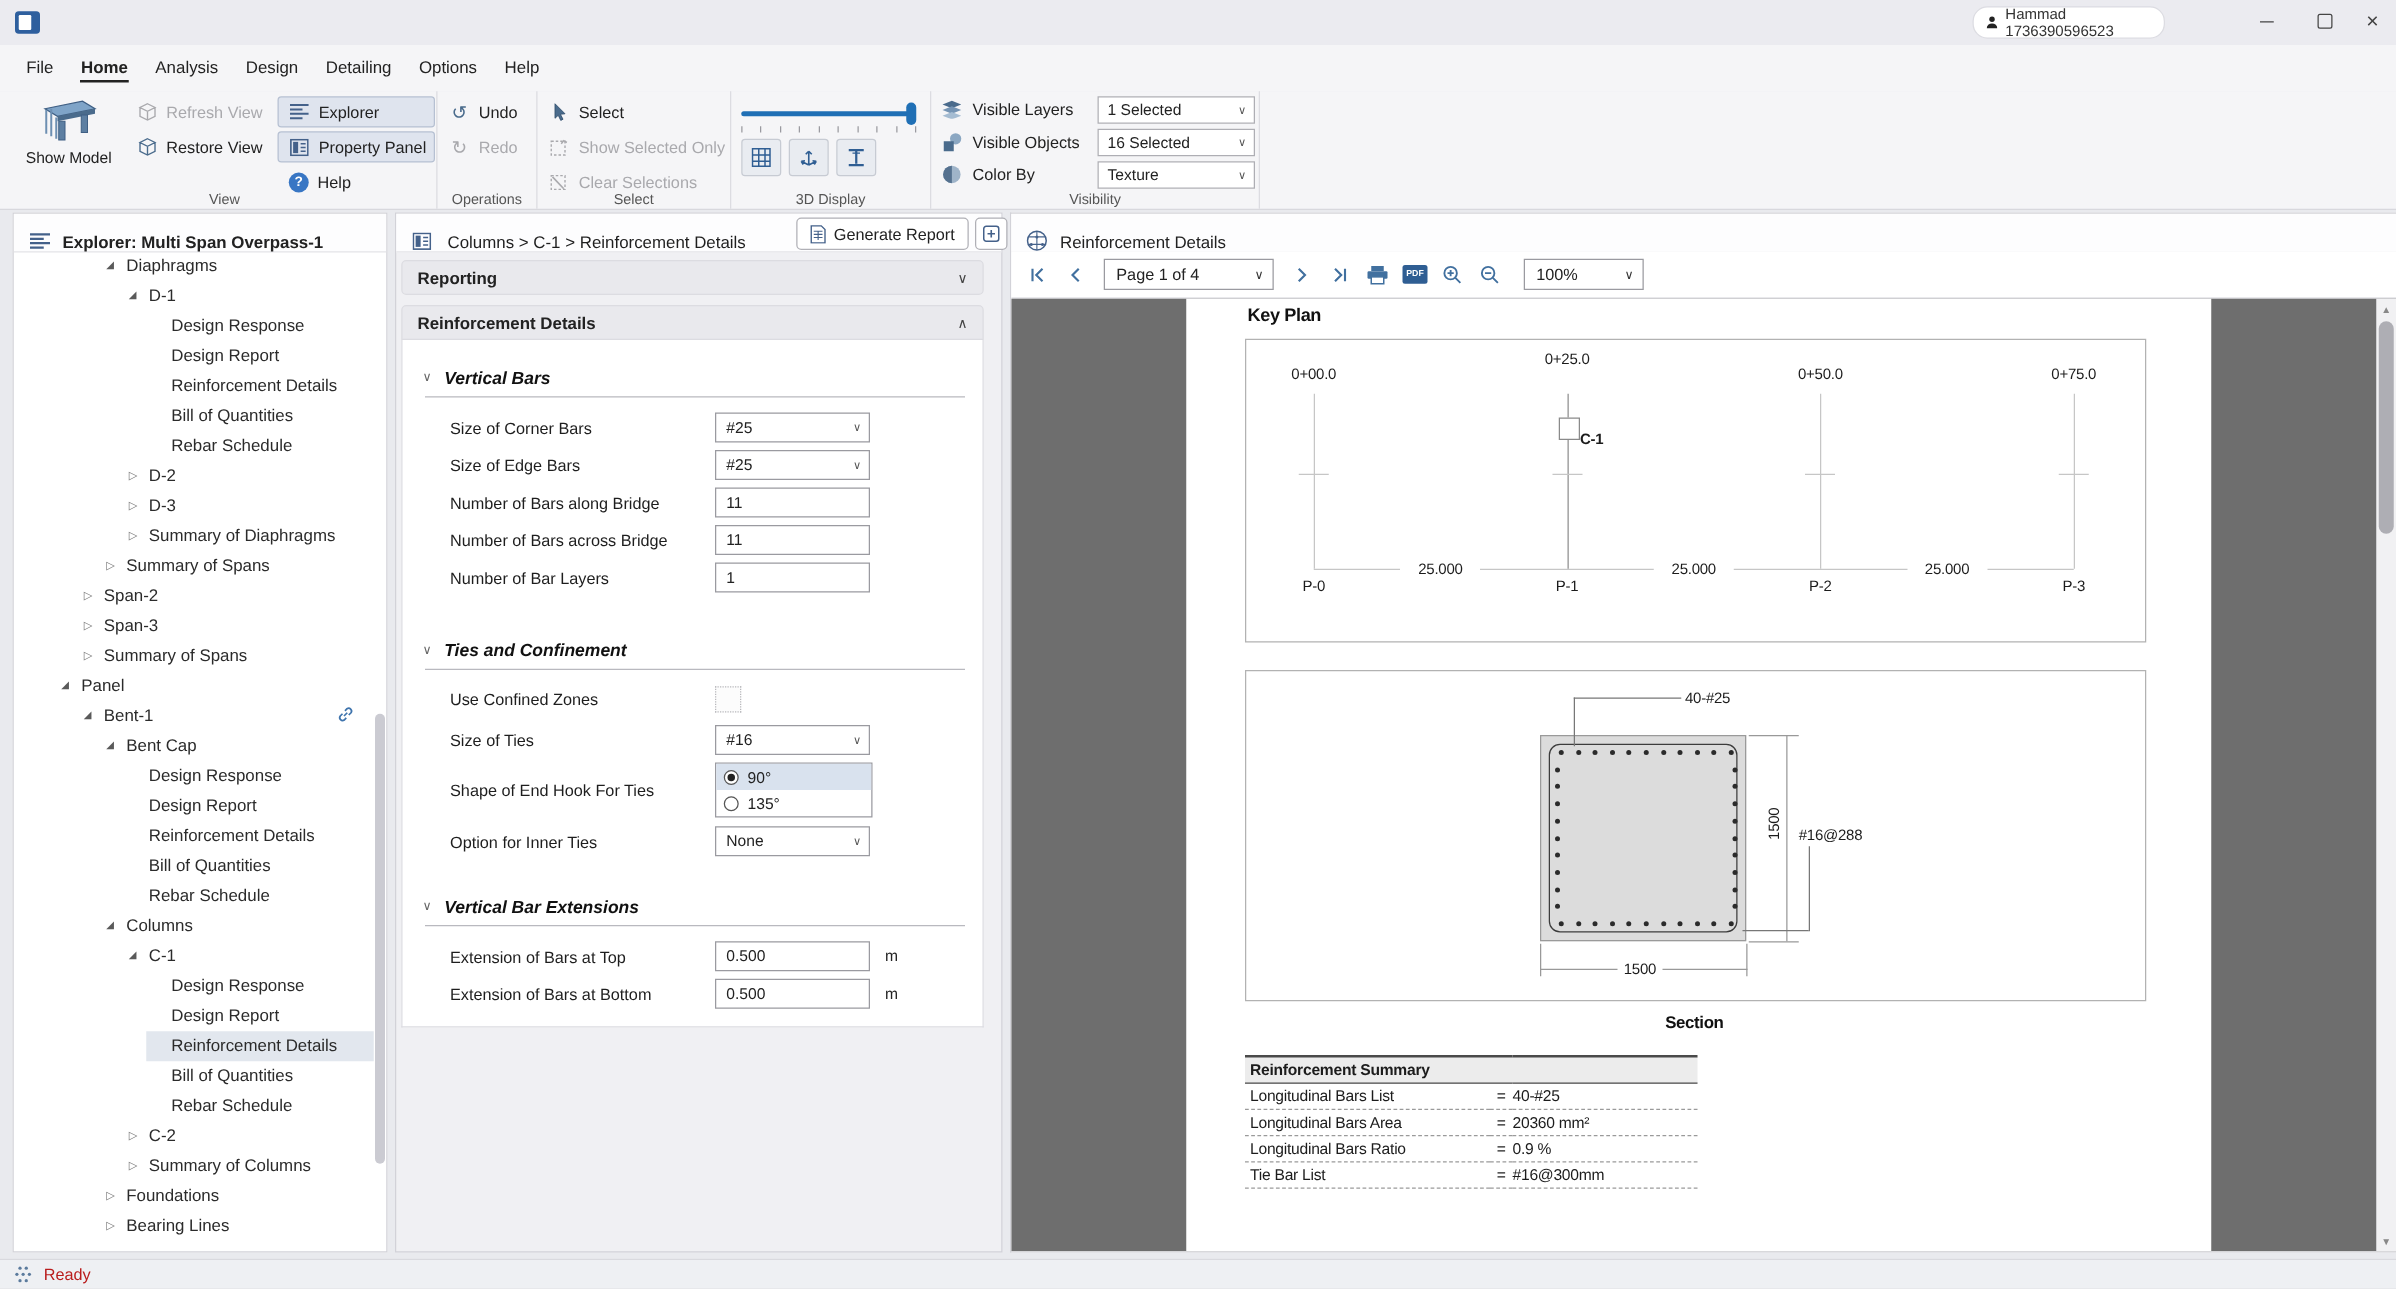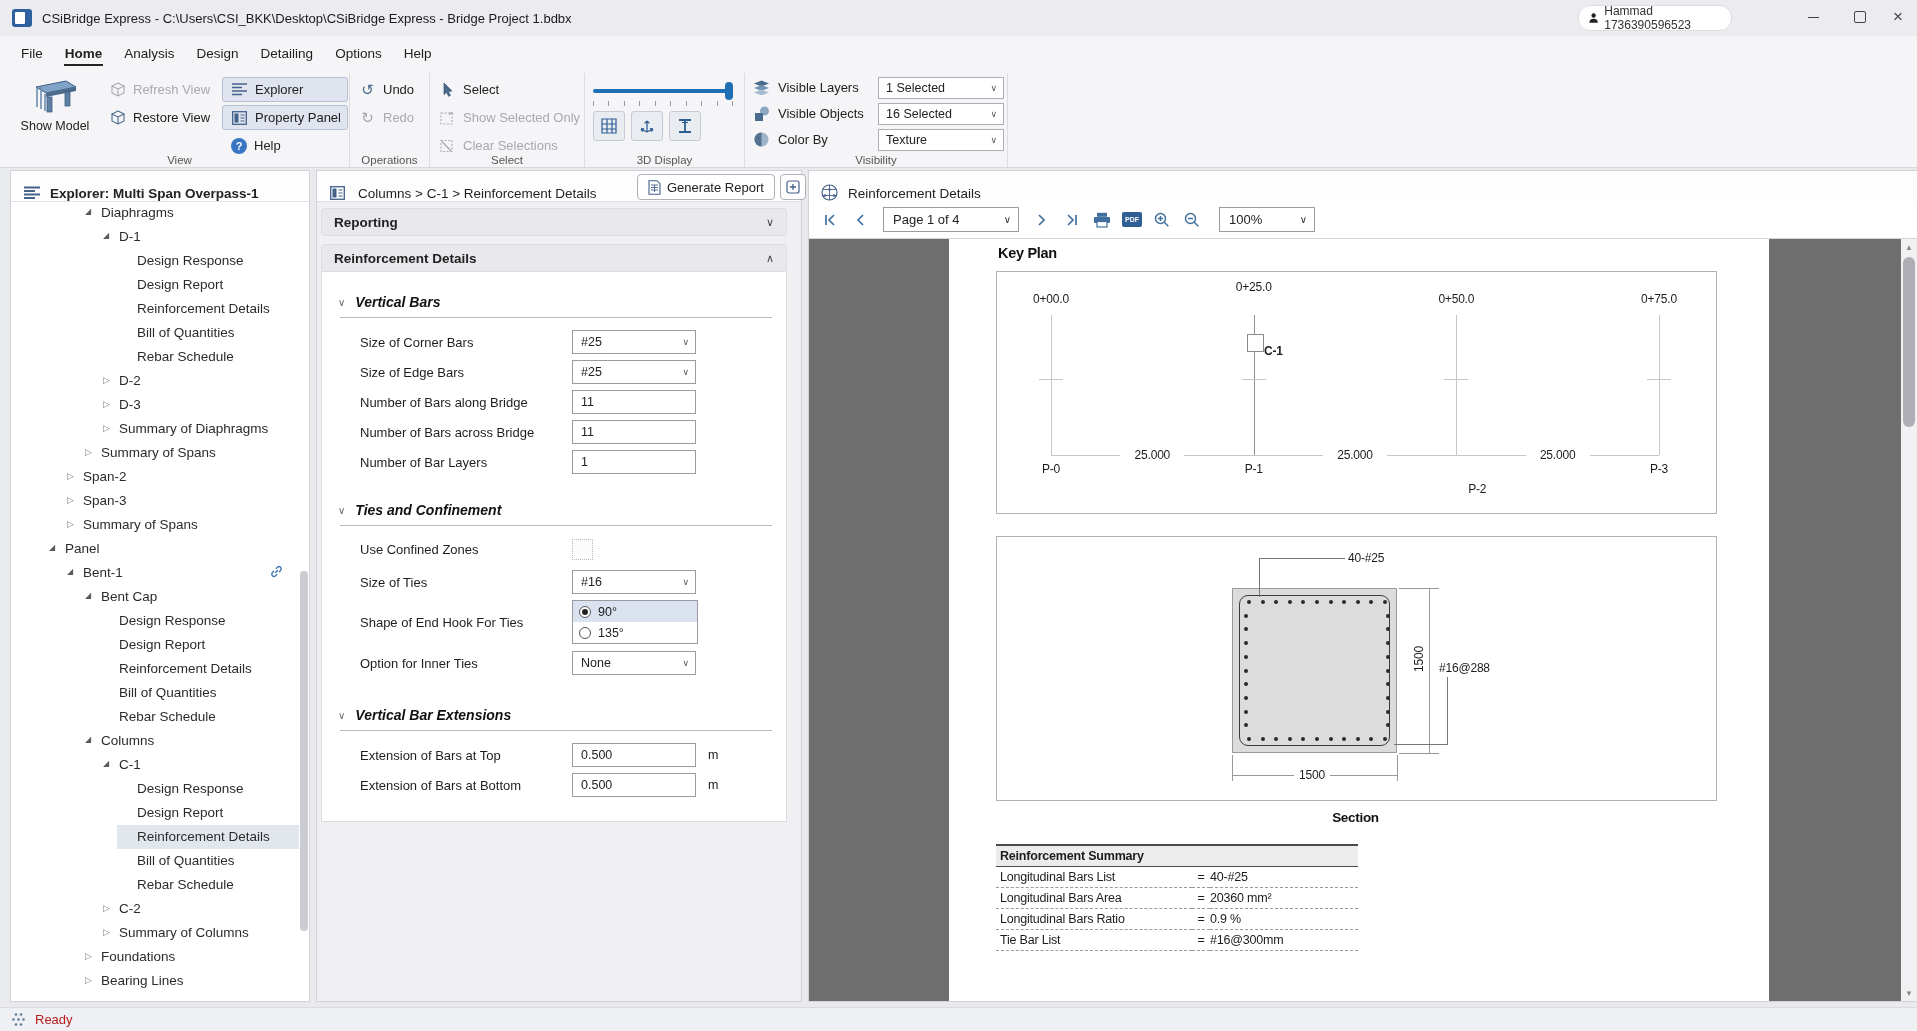--- a/index.html
+++ b/index.html
@@ -114,21 +114,20 @@
   .statusbar{position:absolute;left:0;right:0;bottom:0;height:23px;background:#eef0f3;border-top:1px solid #d9d9de;display:flex;align-items:center;font-size:13px;color:#b91c1c;padding-left:10px;}
   svg{display:block;}
 </style>
 </head>
 <body>
 
 <div class="app">
 
   <div class="titlebar">
     <div class="appicon"></div>
-    <div class="apptitle">CSiBridge Express - C:\Users\CSI_BKK\Desktop\CSiBridge Express - Bridge Project 1.bdbx</div>
     <div class="userpill">
       <svg width="11" height="12" viewBox="0 0 11 12">
           <circle cx="5.5" cy="3" r="2.6" fill="#222"></circle>
           <path d="M0.5 11.5 a5 4.6 0 0 1 10 0 z" fill="#222"></path>
         </svg>
       <span>Hammad 1736390596523</span>
     </div>
     <div class="winbtn" style="left:1796px;">
         <span class="mn"></span>
       </div>
@@ -530,21 +529,21 @@
           <div class="fctl">
             <span>11</span>
           </div>
         </div>
         <div class="frow" style="margin-bottom: 6px;">
           <span class="flabel">Number of Bars across Bridge</span>
           <div class="fctl">
             <span>11</span>
           </div>
         </div>
-        <div class="frow" style="margin-bottom: 2px;">
+        <div class="frow" style="margin-bottom: 12px;">
           <span class="flabel">Number of Bar Layers</span>
           <div class="fctl">
             <span>1</span>
           </div>
         </div>
         <div class="gap18"></div>
         <div class="subhead">
           <span class="chev">∨</span>
           <span class="t">Ties and Confinement</span>
         </div>
@@ -678,21 +677,21 @@
             <div class="dline" style="left: 42px; top: 107px; width: 24px; height: 1px;"></div>
             <div class="dtext" style="left: 24px; top: 20px; width: 60px; text-align: center;">0+00.0</div>
             <div class="dtext" style="left: 24px; top: 190px; width: 60px; text-align: center;">P-0</div>
             <div class="dline dark" style="left: 256.7px; top: 43px; width: 1px; height: 140px;"></div>
             <div class="dline" style="left: 244.7px; top: 107px; width: 24px; height: 1px;"></div>
             <div class="dtext" style="left: 226.7px; top: 8px; width: 60px; text-align: center;">0+25.0</div>
             <div class="dtext" style="left: 226.7px; top: 190px; width: 60px; text-align: center;">P-1</div>
             <div class="dline" style="left: 459.3px; top: 43px; width: 1px; height: 140px;"></div>
             <div class="dline" style="left: 447.3px; top: 107px; width: 24px; height: 1px;"></div>
             <div class="dtext" style="left: 429.3px; top: 20px; width: 60px; text-align: center;">0+50.0</div>
-            <div class="dtext" style="left: 429.3px; top: 190px; width: 60px; text-align: right; margin-top: 20px;">P-2</div>
+            <div class="dtext" style="left: 429.3px; top: 190px; width: 60px; text-align: center;">P-2</div>
             <div class="dline" style="left: 662px; top: 43px; width: 1px; height: 140px;"></div>
             <div class="dline" style="left: 650px; top: 107px; width: 24px; height: 1px;"></div>
             <div class="dtext" style="left: 632px; top: 20px; width: 60px; text-align: center;">0+75.0</div>
             <div class="dtext" style="left: 632px; top: 190px; width: 60px; text-align: center;">P-3</div>
             <div class="dtext" style="left: 123.35px; top: 176px; width: 64px; text-align: center; background: rgb(255, 255, 255);">25.000</div>
             <div class="dtext" style="left: 326px; top: 176px; width: 64px; text-align: center; background: rgb(255, 255, 255);">25.000</div>
             <div class="dtext" style="left: 528.65px; top: 176px; width: 64px; text-align: center; background: rgb(255, 255, 255);">25.000</div>
             <div class="kp-sq" style="left: 250px; top: 62px;"></div>
             <div class="dtext" style="left: 267px; top: 72px; font-weight: bold;">C-1</div>
           </div>

